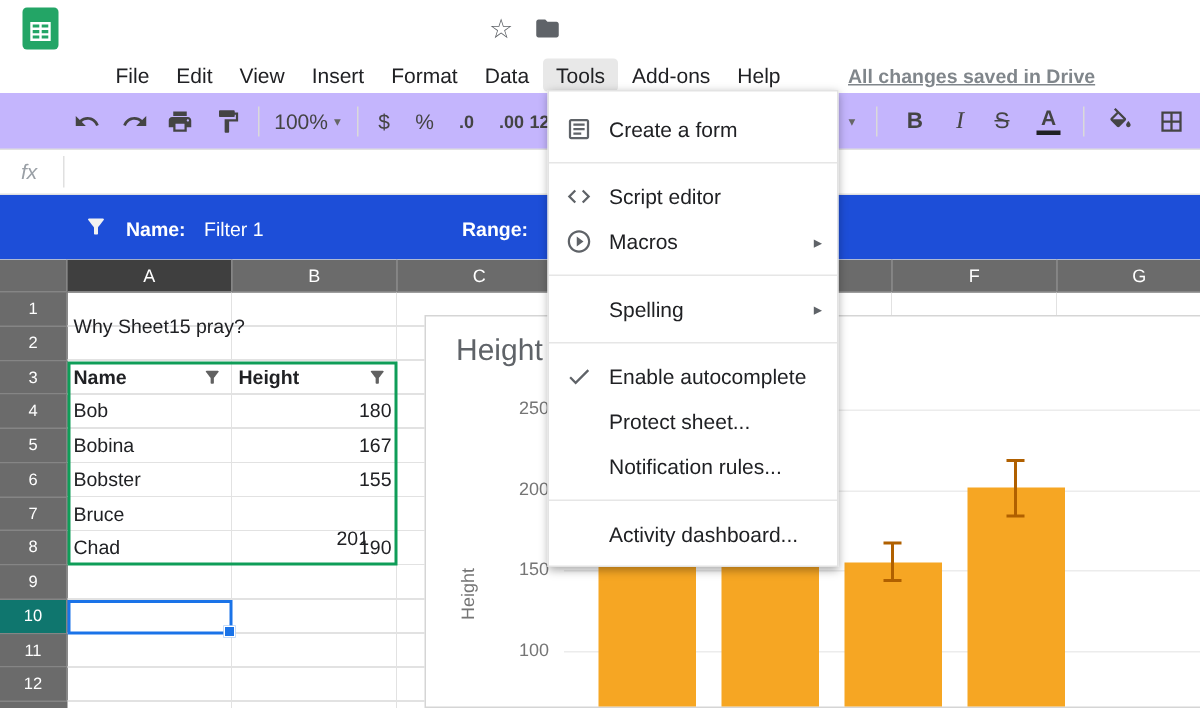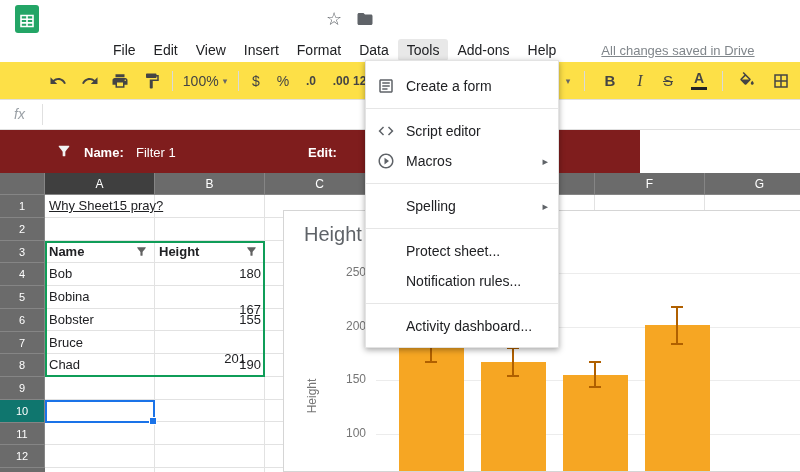--- a/index.html
+++ b/index.html
@@ -8,47 +8,47 @@
   svg{display:block;}
 
   
   .titlebar{position:absolute;left:0;top:0;width:800px;height:38px;background:#fff;}
   .logo{position:absolute;left:14px;top:4px;width:26px;height:30px;}
   .doc-title{position:absolute;left:76px;top:9px;font-size:18px;color:#202124;white-space:nowrap;}
   .star{position:absolute;left:326px;top:8px;font-size:18px;color:#5f6368;cursor:pointer;}
   .folder{position:absolute;left:356px;top:10px;width:18px;height:18px;fill:#5f6368;cursor:pointer;}
 
   
-  .menubar{position:absolute;left:0;top:38px;width:800px;height:24px;display:flex;align-items:center;padding-left:104px;box-sizing:border-box;}
+  .menubar{position:absolute;left:0;top:38px;width:800px;height:24px;display:flex;align-items:center;padding-left:68px;box-sizing:border-box;}
   .mb-item{font-size:14px;color:#202124;padding:3px 9px;border-radius:3px;cursor:pointer;white-space:nowrap;}
   .mb-item.active{background:#e8e8e8;}
-  .status-link{font-size:13px;color:#80868b;text-decoration:underline;margin-left:36px;white-space:nowrap;cursor:pointer;}
-
-  
-  .toolbar{position:absolute;left:0;top:62px;width:800px;height:38px;background:#fde047;border-bottom:1px solid #e0e0e0;box-sizing:border-box;text-align:center;}
+  .status-link{font-size:13px;color:#80868b;text-decoration:underline;margin-left:36px;white-space:nowrap;cursor:pointer;font-weight:bold;}
+
+  
+  .toolbar{position:absolute;left:0;top:62px;width:800px;height:38px;background:#c4b5fd;border-bottom:1px solid #e0e0e0;box-sizing:border-box;text-align:center;}
   .tb{position:absolute;top:0;height:37px;display:flex;align-items:center;justify-content:center;color:#444;cursor:pointer;}
   .tb svg{width:18px;height:18px;fill:#444;}
   .tb-sep{position:absolute;top:9px;width:1px;height:20px;background:#dadada;}
   .tb-text{font-size:14px;color:#444;}
   .tb-small{font-size:12px;font-weight:bold;color:#444;}
   .dd{font-size:9px;color:#666;margin-left:4px;}
   .b-btn{font-weight:bold;font-size:15px;}
   .i-btn{font-style:italic;font-family:"Liberation Serif",serif;font-size:16px;}
   .s-btn{text-decoration:line-through;font-size:15px;}
   .a-wrap{display:flex;flex-direction:column;align-items:center;line-height:1;}
   .a-letter{font-size:14px;font-weight:bold;color:#444;}
   .a-bar{width:16px;height:3px;background:#202124;margin-top:2px;}
 
   
   .formula-bar{position:absolute;left:0;top:100px;width:800px;height:30px;background:#fff;border-bottom:1px solid #e0e0e0;box-sizing:border-box;}
   .fx{position:absolute;left:14px;top:6px;font-size:14px;font-style:italic;color:#9aa0a6;}
   .fx-sep{position:absolute;left:42px;top:4px;width:1px;height:21px;background:#e0e0e0;}
 
   
-  .filter-bar{position:absolute;left:0;top:130px;width:640px;height:43px;background:#7f1d1d;color:#fff;}
+  .filter-bar{position:absolute;left:0;top:130px;width:800px;height:43px;background:#1d4ed8;color:#fff;}
   .fb-funnel{position:absolute;left:56px;top:13px;width:16px;height:16px;fill:#f1f1f1;}
   .fb-name-label{position:absolute;left:84px;top:15px;font-size:13px;font-weight:bold;}
   .fb-name-value{position:absolute;left:136px;top:15px;font-size:13px;}
   .fb-range-label{position:absolute;left:308px;top:15px;font-size:13px;font-weight:bold;}
 
   
   .grid{position:absolute;left:0;top:173px;width:800px;height:299px;overflow:hidden;background:#fff;}
   .corner{position:absolute;left:0;top:0;width:45px;height:22px;background:#6b6b6b;border-right:1px solid #858585;border-bottom:1px solid #858585;box-sizing:border-box;}
   .col-headers{position:absolute;left:45px;top:0;height:22px;}
   .col-h{position:absolute;top:0;height:22px;width:110px;background:#6b6b6b;color:#fff;font-size:12px;text-align:center;line-height:22px;border-right:1px solid #858585;border-bottom:1px solid #858585;box-sizing:border-box;cursor:pointer;}
@@ -180,21 +180,21 @@
   <span class="fx">fx</span>
   <span class="fx-sep"></span>
 </div>
 
 <div class="filter-bar">
   <svg class="fb-funnel" viewBox="0 0 24 24">
       <path d="M4.25 5.61C6.27 8.2 10 13 10 13v6c0 .55.45 1 1 1h2c.55 0 1-.45 1-1v-6s3.72-4.8 5.74-7.39C20.25 4.95 19.78 4 18.95 4H5.04c-.83 0-1.3.95-.79 1.61z"></path>
     </svg>
   <span class="fb-name-label">Name:</span>
   <span class="fb-name-value">Filter 1</span>
-  <span class="fb-range-label">Edit:</span>
+  <span class="fb-range-label">Range:</span>
 </div>
 
 <div class="grid">
   <div class="corner"></div>
   <div class="col-headers">
       <div class="col-h active" style="left: 0px;">A</div>
       <div class="col-h" style="left: 110px;">B</div>
       <div class="col-h" style="left: 220px;">C</div>
       <div class="col-h" style="left: 330px;">D</div>
       <div class="col-h" style="left: 440px;">E</div>
@@ -213,37 +213,37 @@
       <div class="row-n">9</div>
       <div class="row-n active">10</div>
       <div class="row-n">11</div>
       <div class="row-n">12</div>
     </div>
   <div class="cells">
     <div class="range-border"></div>
     <div class="selection">
       <span class="sel-handle"></span>
     </div>
-  <div class="cell name" style="left: 0px; top: 0px; text-decoration: underline;">Why Sheet15 pray?</div>
+  <div class="cell name" style="left: 0px; top: 12px;">Why Sheet15 pray?</div>
       <div class="cell hdr" style="left: 0px; top: 45.5px;">
         <span>Name</span>
         <svg viewBox="0 0 24 24" class="hdr-funnel">
           <path d="M4.25 5.61C6.27 8.2 10 13 10 13v6c0 .55.45 1 1 1h2c.55 0 1-.45 1-1v-6s3.72-4.8 5.74-7.39C20.25 4.95 19.78 4 18.95 4H5.04c-.83 0-1.3.95-.79 1.61z"></path>
         </svg>
       </div>
       <div class="cell hdr" style="left: 110px; top: 45.5px;">
         <span>Height</span>
         <svg viewBox="0 0 24 24" class="hdr-funnel">
           <path d="M4.25 5.61C6.27 8.2 10 13 10 13v6c0 .55.45 1 1 1h2c.55 0 1-.45 1-1v-6s3.72-4.8 5.74-7.39C20.25 4.95 19.78 4 18.95 4H5.04c-.83 0-1.3.95-.79 1.61z"></path>
         </svg>
       </div>
       <div class="cell name" style="left: 0px; top: 68.25px;">Bob</div>
       <div class="cell num" style="left: 110px; top: 68.25px;">180</div>
       <div class="cell name" style="left: 0px; top: 91px;">Bobina</div>
-      <div class="cell num" style="left: 110px; top: 91px; margin-top: 13px;">167</div>
+      <div class="cell num" style="left: 110px; top: 91px;">167</div>
       <div class="cell name" style="left: 0px; top: 113.75px;">Bobster</div>
       <div class="cell num" style="left: 110px; top: 113.75px;">155</div>
       <div class="cell name" style="left: 0px; top: 136.5px;">Bruce</div>
       <div class="cell num" style="left: 95px; top: 136.5px; margin-top: 16px;">201</div>
       <div class="cell name" style="left: 0px; top: 159.25px;">Chad</div>
       <div class="cell num" style="left: 110px; top: 159.25px;">190</div>
     </div>
 </div>
 
 <div class="chart-panel">
@@ -297,20 +297,26 @@
       <span class="mi-label">Macros</span>
       <span class="mi-arrow">▸</span>
     </div>
     <div class="menu-sep"></div>
     <div class="menu-item">
       <span class="mi-label">Spelling</span>
       <span class="mi-arrow">▸</span>
     </div>
     <div class="menu-sep"></div>
     <div class="menu-item">
+      <svg viewBox="0 0 24 24" class="mi-icon">
+        <path d="M9 16.17 4.83 12l-1.42 1.41L9 19 21 7l-1.41-1.41z"></path>
+      </svg>
+      <span class="mi-label">Enable autocomplete</span>
+    </div>
+    <div class="menu-item">
       <span class="mi-label">Protect sheet...</span>
     </div>
     <div class="menu-item">
       <span class="mi-label">Notification rules...</span>
     </div>
     <div class="menu-sep"></div>
     <div class="menu-item">
       <span class="mi-label">Activity dashboard...</span>
     </div>
   </div>

